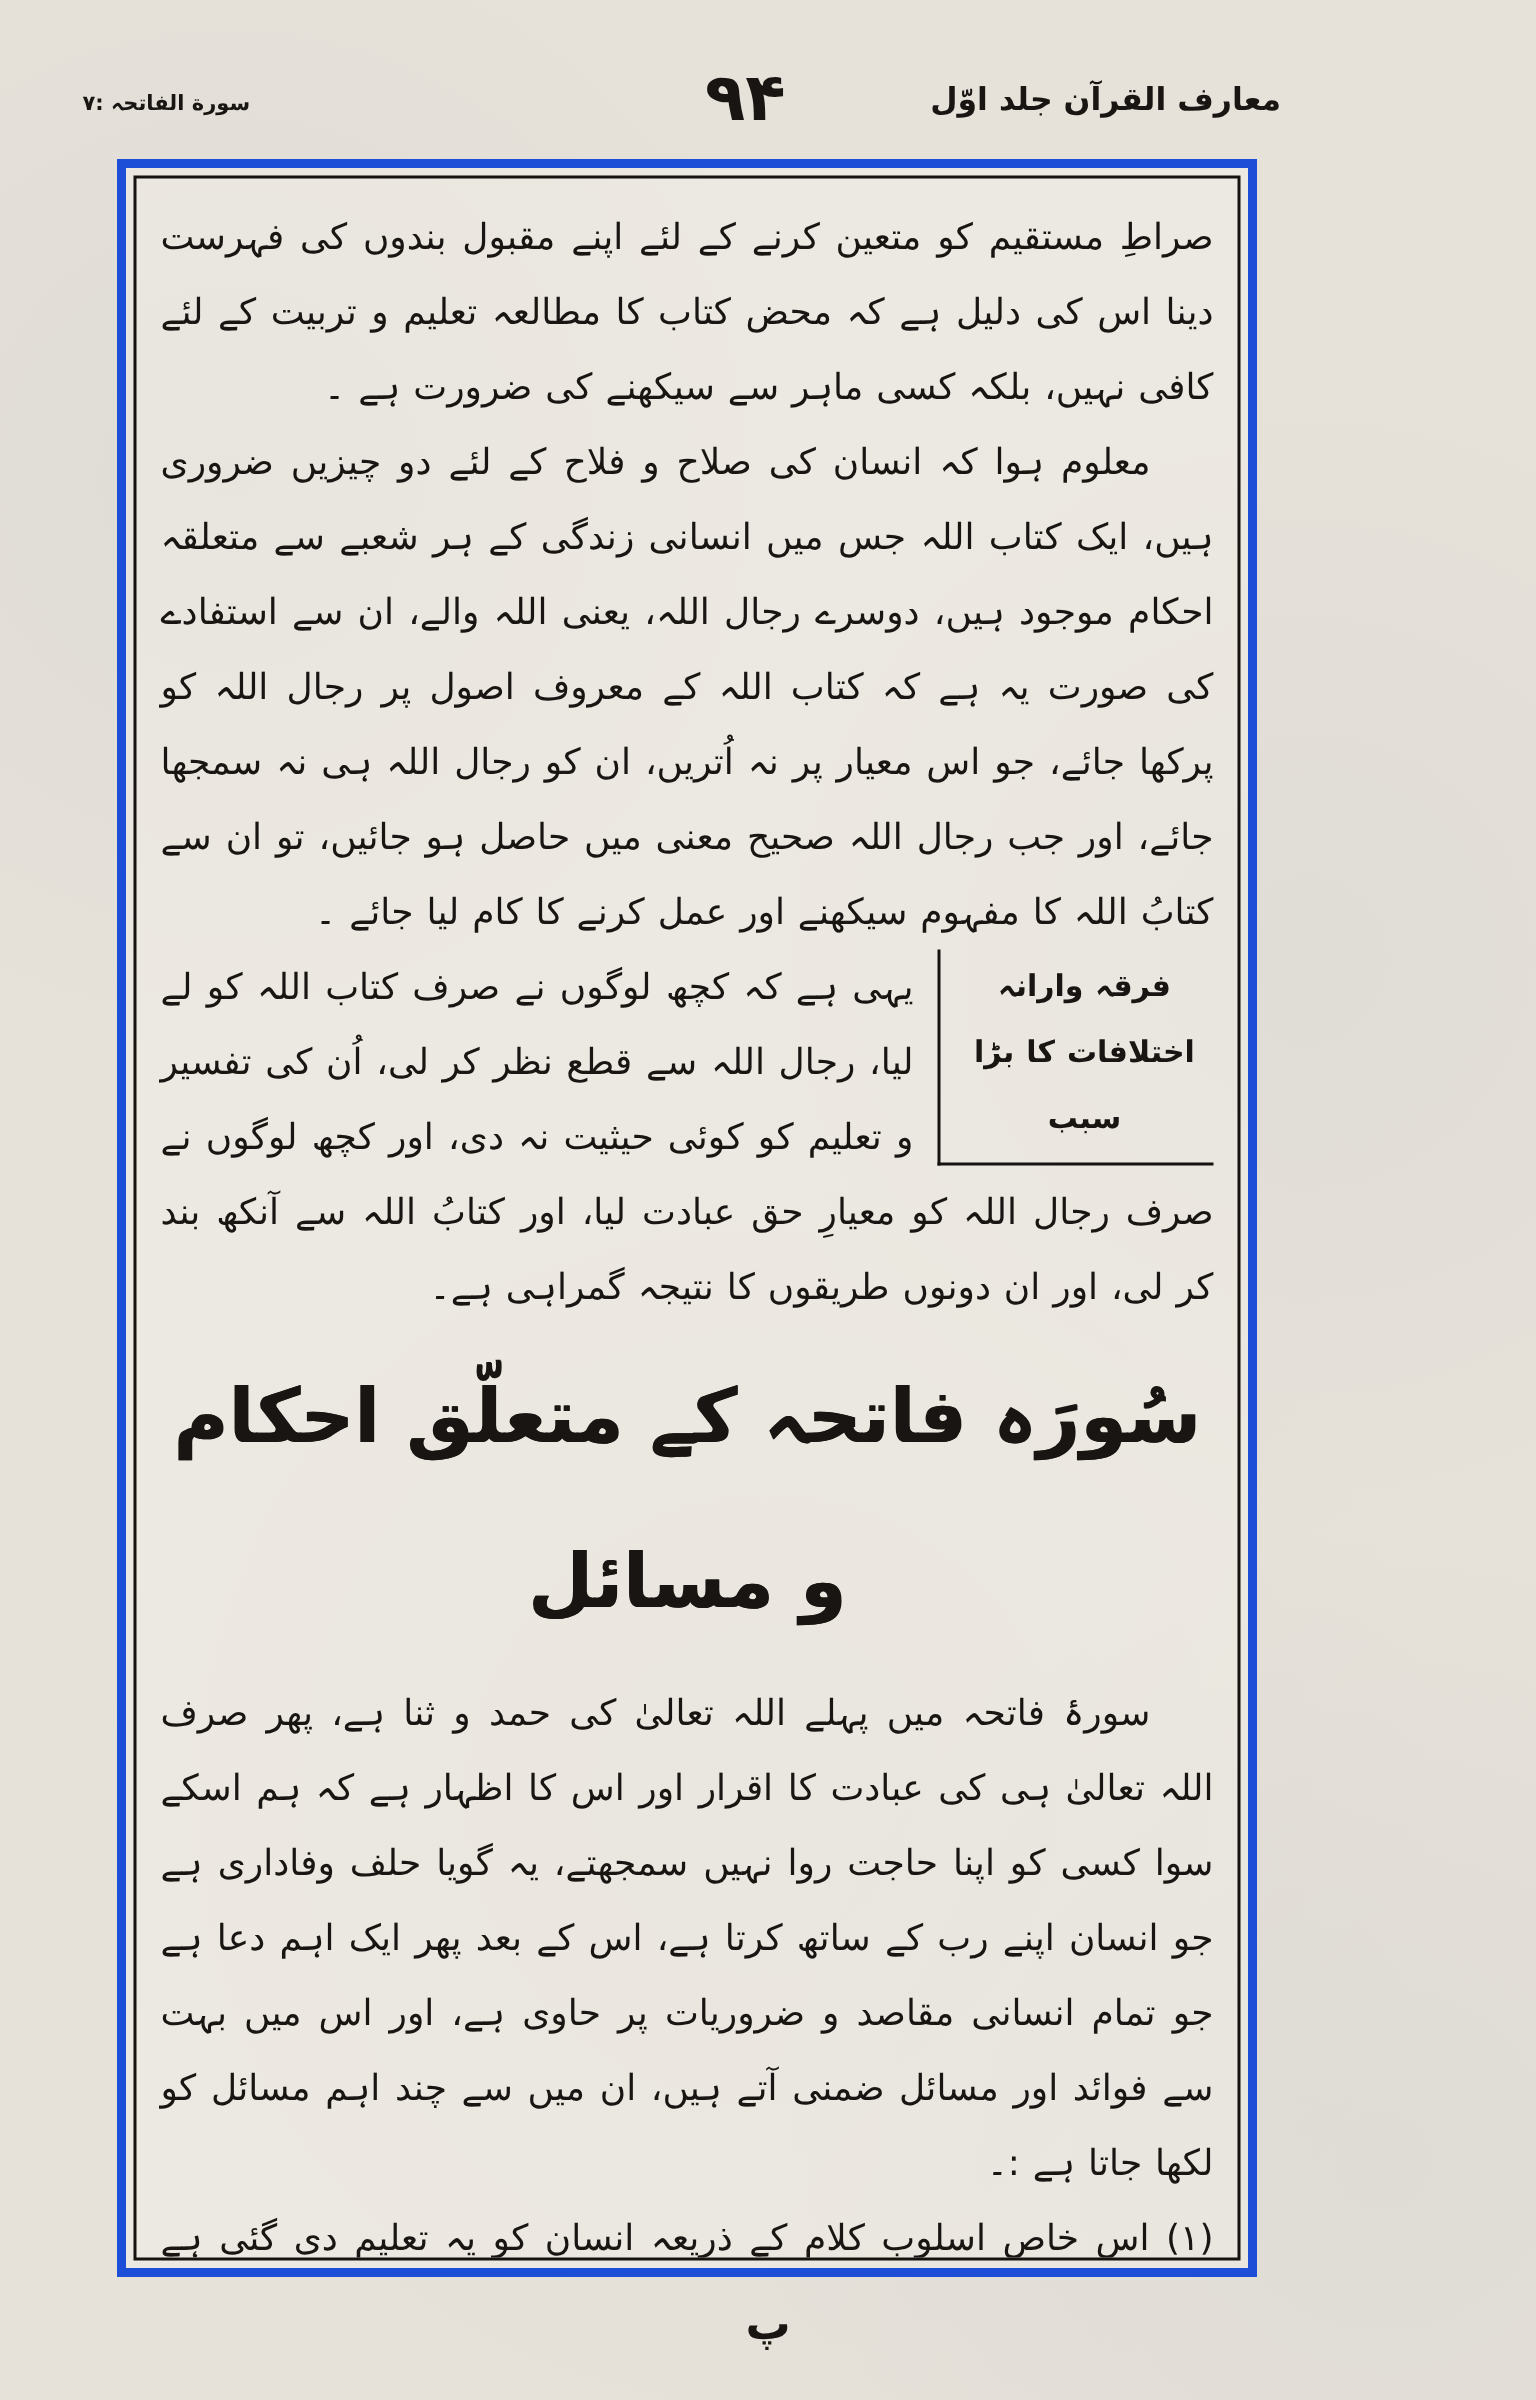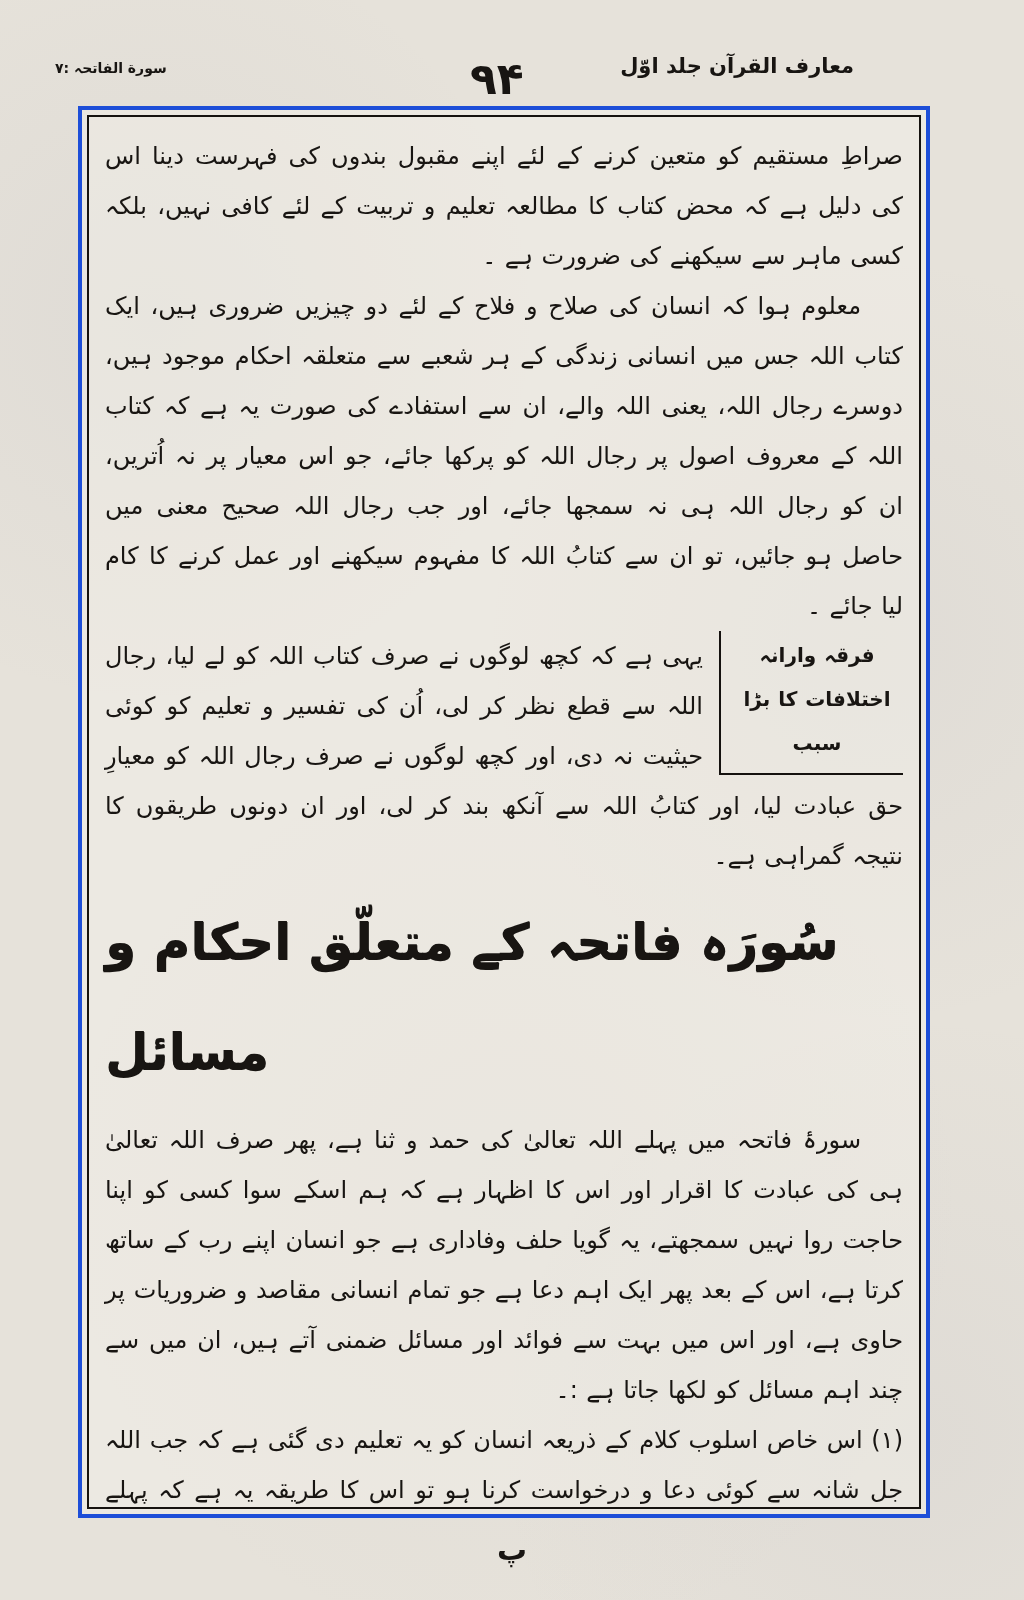--- a/index.html
+++ b/index.html
@@ -34,40 +34,40 @@
     position: absolute;
     right: 170px;
     top: 14px;
     font-size: 21px;
     font-weight: bold;
     letter-spacing: 0;
   }
   .hdr-page-number {
     position: absolute;
     left: 470px;
-    top: 13px;
+    top: 0px;
     font-size: 44px;
     font-weight: bold;
   }
   .hdr-left {
     position: absolute;
     left: 55px;
     top: 20px;
     font-size: 14px;
     font-weight: bold;
   }
 
   
   .page-frame {
     position: absolute;
     left: 78px;
     top: 106px;
-    width: 852px;
+    width: 760px;
     height: 1412px;
-    border: 4px solid #1d4ed8;
+    border: 6px solid #1d4ed8;
     box-sizing: border-box;
     background: rgba(244,242,236,0.45);
   }
   .page-frame-inner {
     position: absolute;
     inset: 5px;
     border: 2px solid #15120f;
     padding: 14px 16px 10px 16px;
     overflow: hidden;
   }
@@ -94,21 +94,21 @@
     border-left: 2px solid #15120f;
     border-bottom: 2px solid #15120f;
     font-size: 20px;
     line-height: 44px;
     text-align: center;
     font-weight: bold;
   }
 
   
   .section-heading {
-    text-align: left;
+    text-align: center;
     font-size: 50px;
     font-weight: bold;
     line-height: 110px;
     margin: 6px 0 8px 0;
     letter-spacing: -1px;
     text-shadow: 0.5px 0.5px 0 #181512;
   }
 
   
   .footer-catchword {

